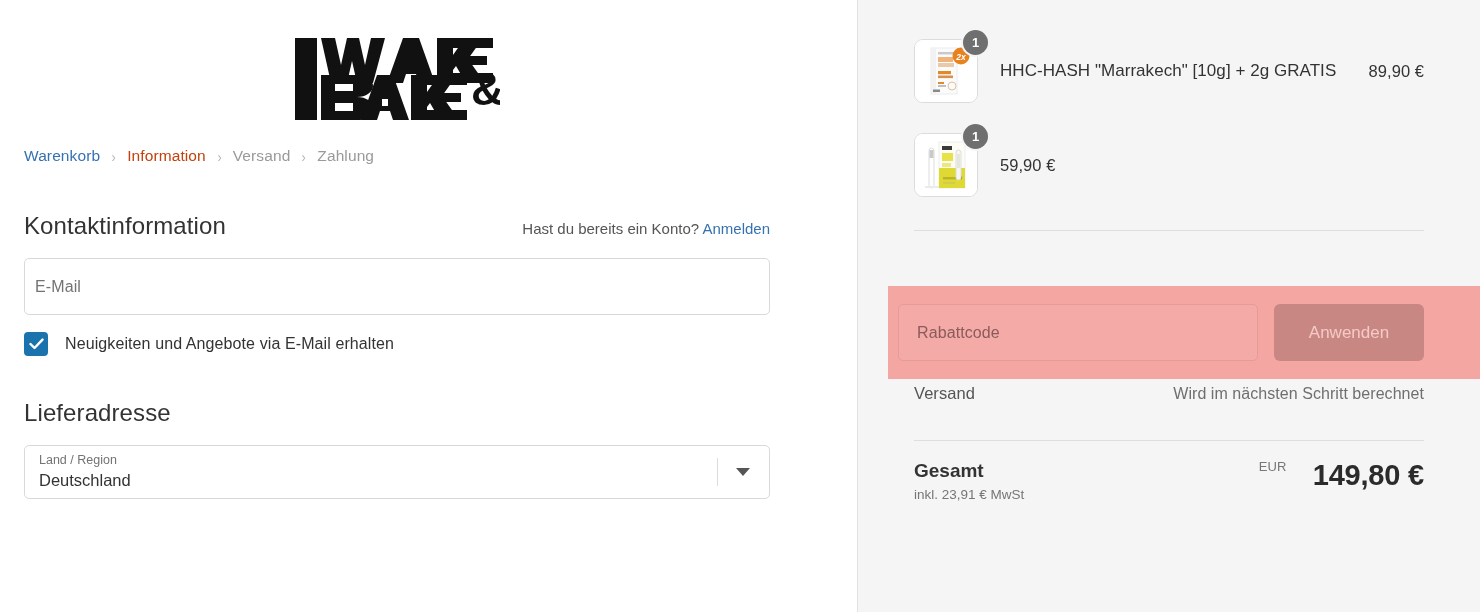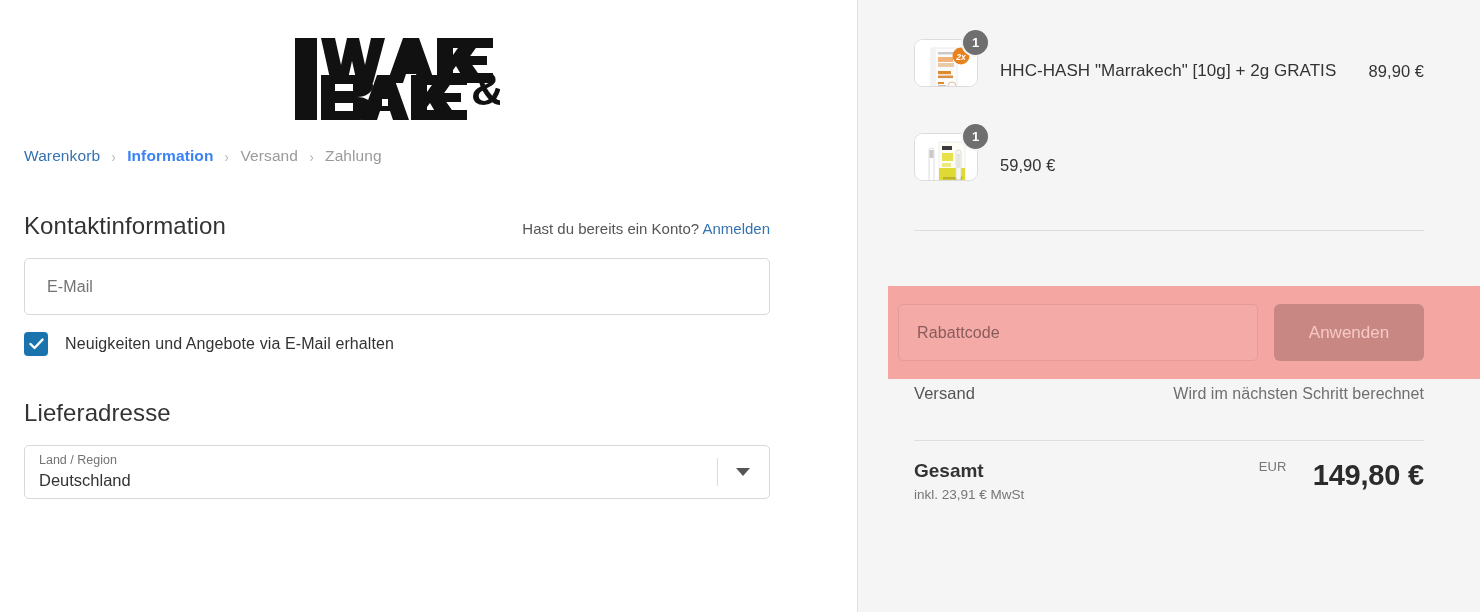--- a/index.html
+++ b/index.html
@@ -48,21 +48,21 @@
   
   .breadcrumb {
     display: flex;
     align-items: center;
     font-size: 15.5px;
     height: 28px;
     margin-bottom: 14px;
   }
   .crumb { white-space: nowrap; letter-spacing: .1px; text-align: center; }
   .crumb.link { color: #3572b0; }
-  .crumb.current { color: #3b82f6; font-weight: bold; }
+  .crumb.current { color: #c2410c; font-weight: normal; }
   .crumb.muted { color: #9a9a9a; }
   .crumb-sep {
     color: #b4b4b4;
     font-size: 15px;
     margin: 0 11px;
     line-height: 1;
     display: inline-block;
     transform: scaleX(.85);
   }
 
@@ -92,21 +92,21 @@
   
   .field {
     position: relative;
     width: 746px;
     height: 57px;
     border: 1px solid #d9d9d9;
     border-radius: 5px;
     background: #ffffff;
     display: flex;
     align-items: center;
-    padding: 0 22px;
+    padding: 0 10px;
     margin-bottom: 16px;
   }
   .field .ph {
     font-size: 16px;
     color: #737373;
     letter-spacing: .1px;
   }
 
   
   .field.select-field {
@@ -210,21 +210,21 @@
   }
   .thumb-wrap {
     position: relative;
     width: 64px;
     height: 64px;
     flex: 0 0 auto;
     margin-right: 22px;
   }
   .thumb {
     width: 64px;
-    height: 48px;
+    height: 64px;
     border: 1px solid #dcdcdc;
     border-radius: 9px;
     background: #ffffff;
     overflow: hidden;
     position: relative;
     font-style: italic;
   }
   .thumb svg { display: block; }
   .qty-badge {
     position: absolute;

